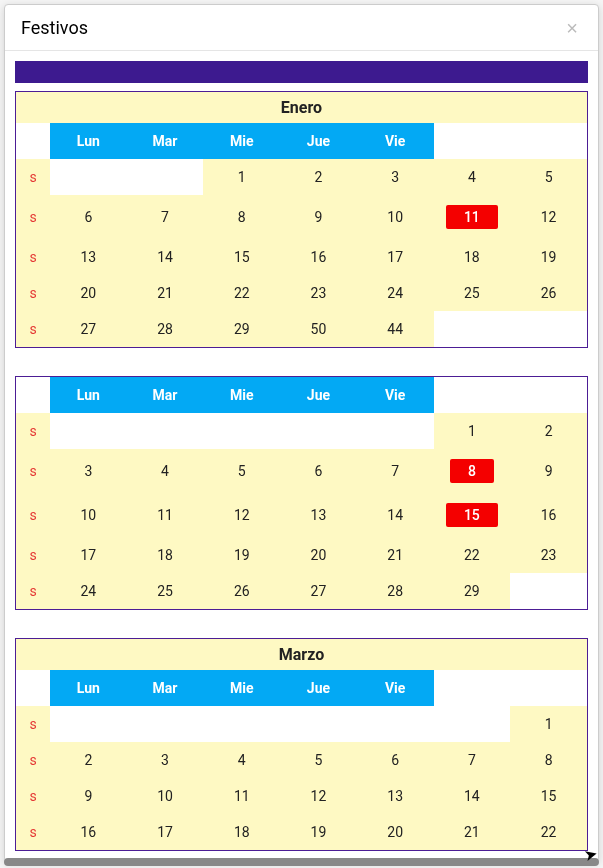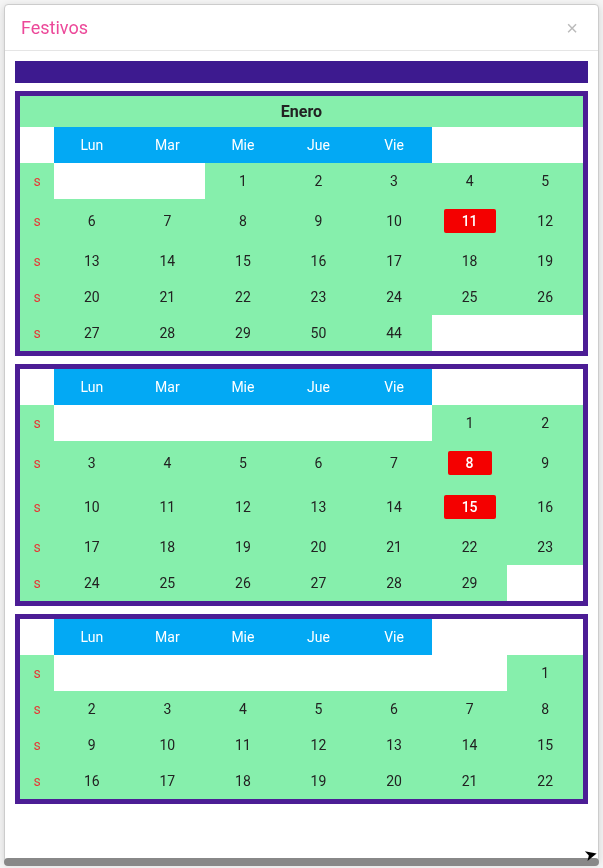--- a/index.html
+++ b/index.html
@@ -23,21 +23,21 @@
   }
   .modal-header {
     display: flex;
     justify-content: space-between;
     align-items: center;
     padding: 12px 16px;
     border-bottom: 1px solid #e5e5e5;
   }
   .modal-title {
     font-size: 18px;
-    color: #ec4899;
+    color: #000000;
     font-weight: 400;
   }
   .close-btn {
     background: none;
     border: none;
     font-size: 20px;
     color: #bbb;
     cursor: pointer;
     line-height: 1;
     padding: 0 4px;
@@ -50,43 +50,43 @@
   }
   .modal-body::-webkit-scrollbar { width: 10px; }
   .modal-body::-webkit-scrollbar-thumb { background: #888; border-radius: 5px; }
   .modal-body::-webkit-scrollbar-track { background: #eee; }
   .purple-bar {
     background: #3d1a8f;
     height: 22px;
     margin-bottom: 8px;
   }
   .month-block {
-    border: 5px solid #4c1d95;
-    margin-bottom: 8px;
-    background: #86efac;
+    border: 1px solid #4c1d95;
+    margin-bottom: 28px;
+    background: #fef9c3;
   }
   .month-name {
     text-align: center;
     font-weight: 700;
     font-size: 16px;
     padding: 6px 0;
     color: #222;
   }
   table.cal {
     width: 100%;
     border-collapse: collapse;
     table-layout: fixed;
   }
   table.cal th, table.cal td {
     text-align: center;
     padding: 10px 0;
     font-size: 14px;
   }
   table.cal th {
-    font-weight: 400;
+    font-weight: 700;
     color: #fff;
   }
   .wk-col {
     width: 34px;
   }
   th.wk-col { background: #fff; color: #fff; }
   td.wk-col {
     color: #e53935;
     font-size: 13px;
   }
@@ -267,20 +267,21 @@
               <td class="day">26</td>
               <td class="day">27</td>
               <td class="day">28</td>
               <td class="day">29</td>
               <td class="empty"></td>
             </tr>
           </tbody>
         </table>
       </div>
       <div class="month-block">
+        <div class="month-name">Marzo</div>
         <table class="cal">
           <thead>
             <tr>
               <th class="wk-col"></th>
               <th class="wd">Lun</th>
               <th class="wd">Mar</th>
               <th class="wd">Mie</th>
               <th class="wd">Jue</th>
               <th class="wd">Vie</th>
               <th class="we">Sab</th>

